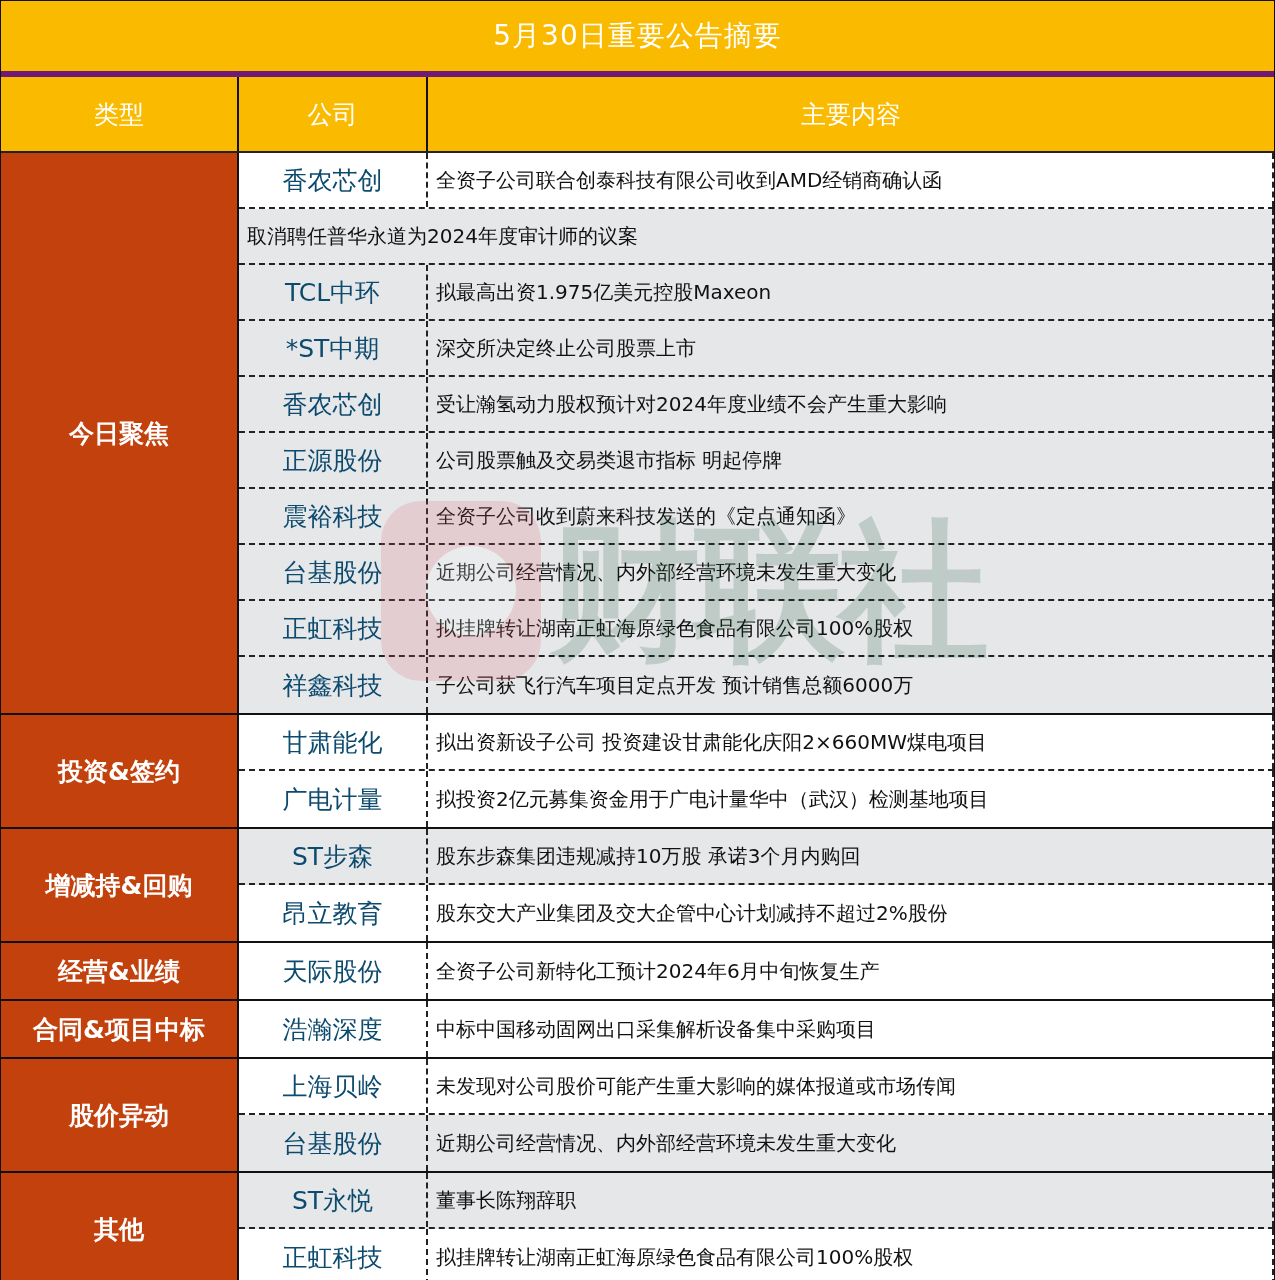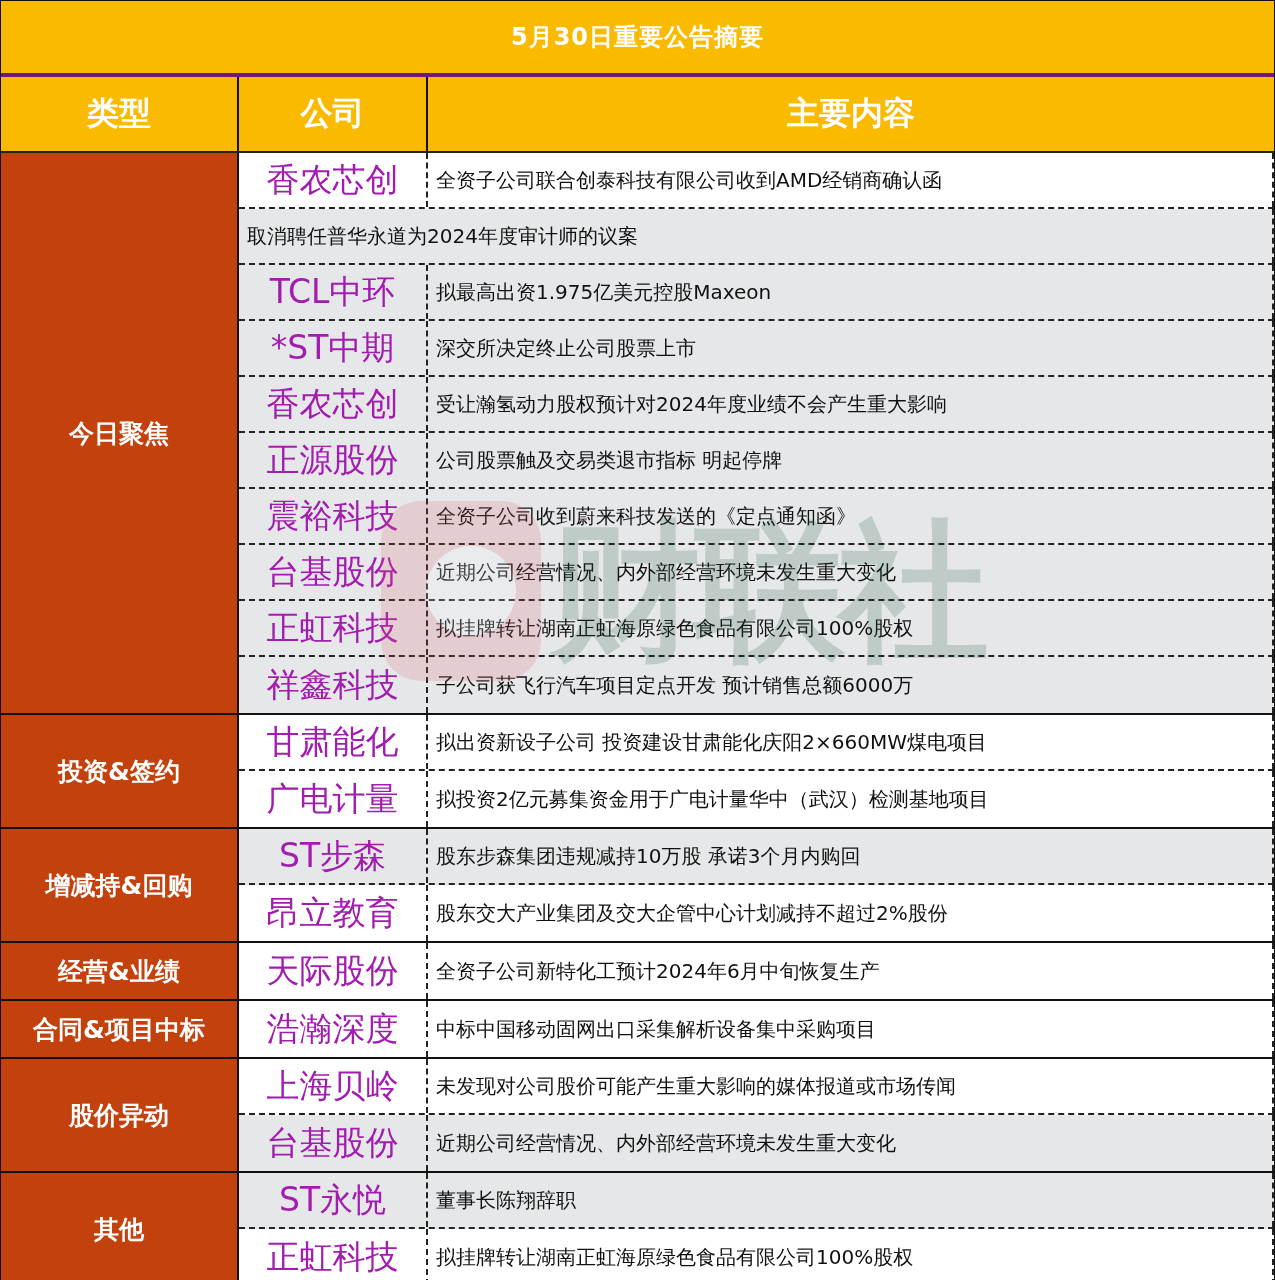--- a/index.html
+++ b/index.html
@@ -1,32 +1,32 @@
 <!DOCTYPE html>
 <html><head>
 <meta charset="utf-8">
 <style>
   html, body { margin:0; padding:0; background:#fff; }
   body { width:1275px; height:1280px; overflow:hidden; position:relative; font-family:"DejaVu Sans","Liberation Sans",sans-serif; }
   .wrap { position:absolute; left:0; top:0; width:1273px; height:1278px; border:1px solid #111; }
-  .title { position:absolute; left:0; top:0; width:1273px; height:76px; background:#FABA00; color:#fff; font-size:24px; font-weight:bold; display:flex; align-items:center; justify-content:center; border-bottom:4px solid #701a75; box-sizing:border-box; letter-spacing:1px; }
+  .title { position:absolute; left:0; top:0; width:1273px; height:76px; background:#FABA00; color:#fff; font-size:28px; font-weight:normal; display:flex; align-items:center; justify-content:center; border-bottom:6px solid #701a75; box-sizing:border-box; letter-spacing:1px; }
   .head { position:absolute; top:76px; left:0; height:76px; width:1273px; display:flex; background:#FABA00; border-bottom:2px solid #222; box-sizing:border-box; }
-  .head div { display:flex; align-items:center; justify-content:center; color:#fff; font-size:32px; font-weight:bold; box-sizing:border-box; }
+  .head div { display:flex; align-items:center; justify-content:center; color:#fff; font-size:25px; font-weight:normal; box-sizing:border-box; }
   .c1 { width:238px; border-right:2px solid #111; }
   .c2 { width:189px; border-right:2px solid #111; }
   .c3 { flex:1; }
   .body { position:absolute; top:152px; left:0; width:1273px; }
   .group { display:flex; border-bottom:2px solid #111; box-sizing:border-box; }
   .group:last-child { border-bottom:none; }
   .cat { width:238px; background:#c2410c; color:#fff; font-size:25px; font-weight:bold; display:flex; align-items:center; justify-content:center; border-right:2px solid #111; box-sizing:border-box; flex-shrink:0; }
   .rows { flex:1; display:flex; flex-direction:column; }
   .row { display:flex; height:56px; border-bottom:2px dashed #222; box-sizing:border-box; background:#fff; }
   .rows .row:last-child { border-bottom:none;text-align:center; }
   .row.gray { background:#E6E7E9; }
-  .co { width:189px; display:flex; align-items:center; justify-content:center; font-size:33px; color:#a21caf; border-right:2px dashed #222; box-sizing:border-box; flex-shrink:0; }
+  .co { width:189px; display:flex; align-items:center; justify-content:center; font-size:25px; color:#0c4a6e; border-right:2px dashed #222; box-sizing:border-box; flex-shrink:0; }
   .ct { flex:1; display:flex; align-items:center; padding-left:8px; font-size:20px; color:#111; white-space:nowrap; overflow:hidden; border-right:2px dashed #222; box-sizing:border-box; }
   .watermark { position:absolute; left:380px; top:500px; width:680px; height:190px; pointer-events:none; opacity:0.18; }
   .wm-c { position:absolute; left:0; top:0; width:160px; height:180px; border-radius:40px; background:#E05A6A; }
   .wm-c::after { content:""; position:absolute; left:45px; top:45px; width:90px; height:90px; border-radius:50%; background:#fff; }
   .wm-t { position:absolute; left:170px; top:0; font-size:150px; font-weight:bold; color:#14532d; line-height:180px; letter-spacing:-6px; }
 </style>
 </head>
 <body>
 
 <div class="wrap">

